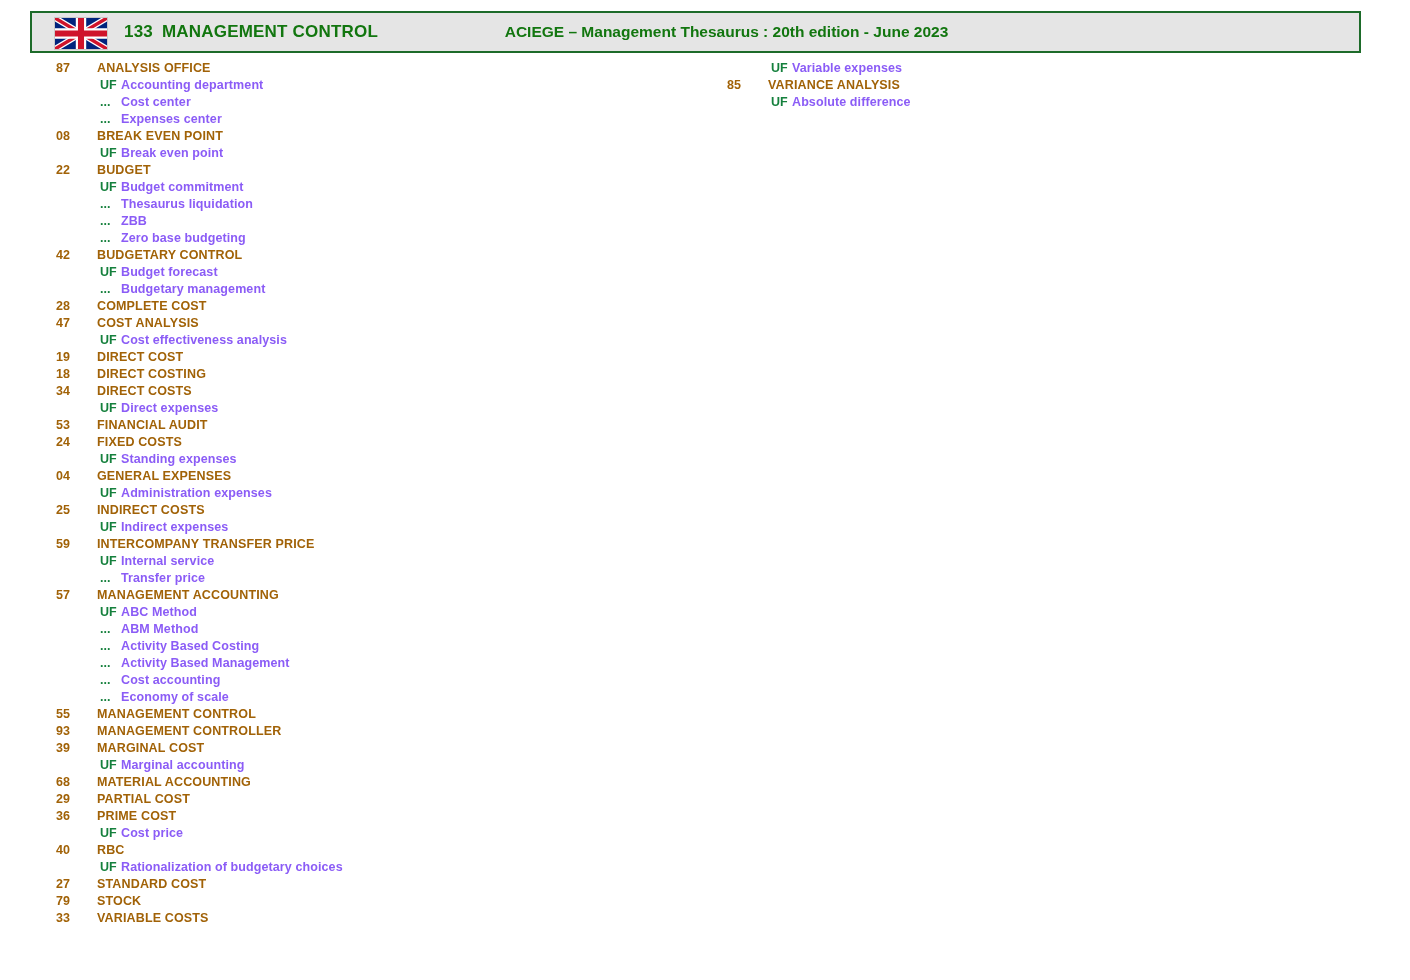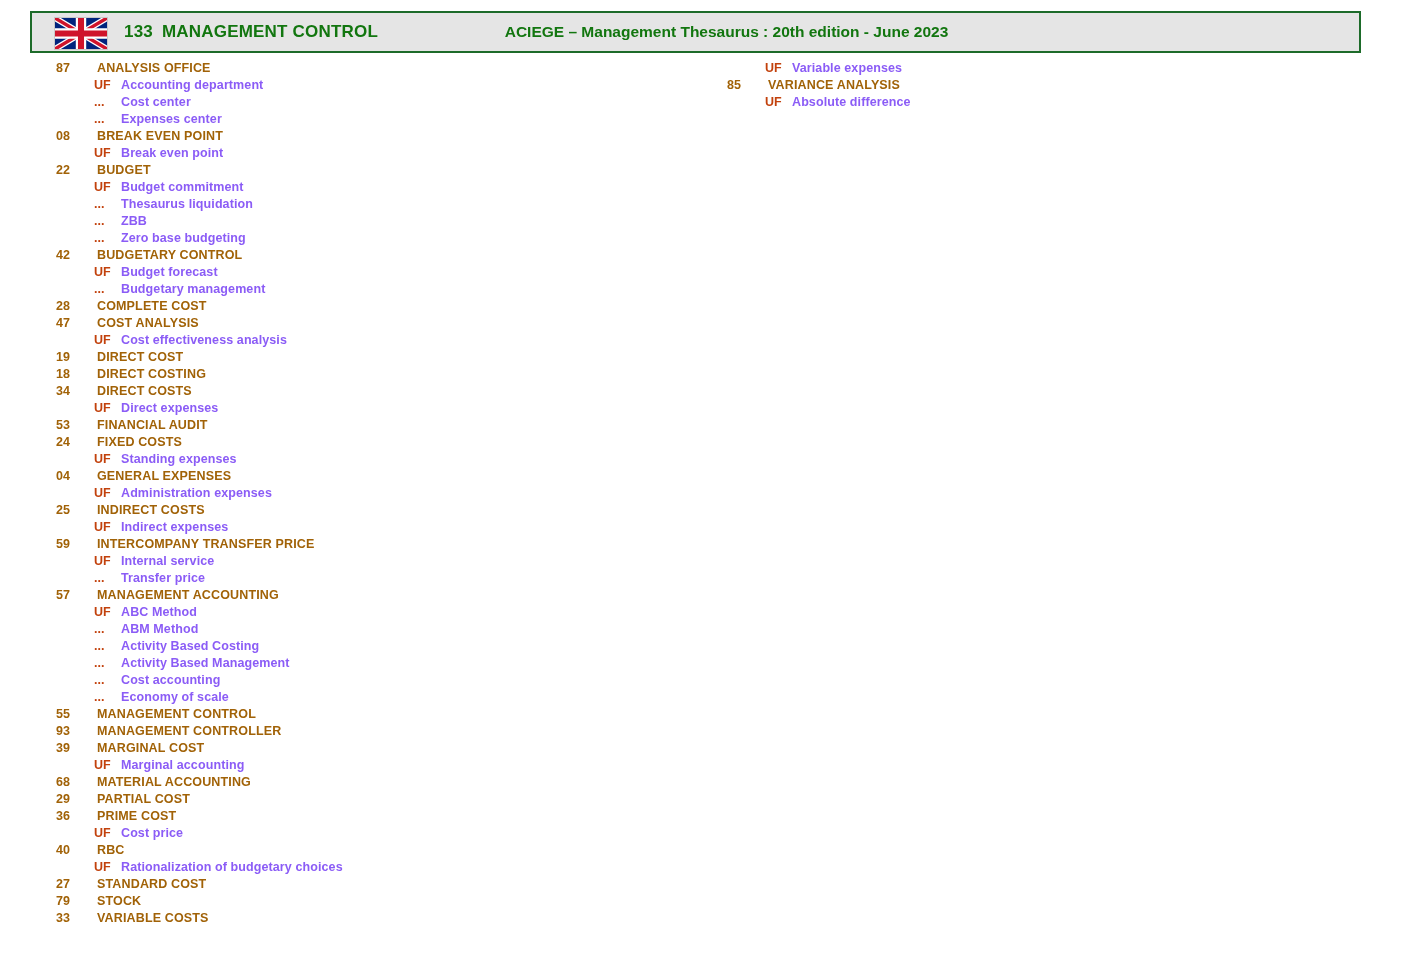--- a/index.html
+++ b/index.html
@@ -99,23 +99,23 @@
     position: absolute;
     left: 37px;
     color: #a16207;
     letter-spacing: 0.15px;
     margin-left: 16px;
   }
 
   
   .entry-row.sub .marker {
     position: absolute;
-    left: 50px;
+    left: 56px;
     width: 26px;
-    color: #c2410c;
+    color: #15803d;
   }
   .entry-row.sub .term {
     position: absolute;
     left: 77px;
     color: #8b5cf6;
     letter-spacing: 0.1px;
   }
 </style>
 </head>
 <body>

